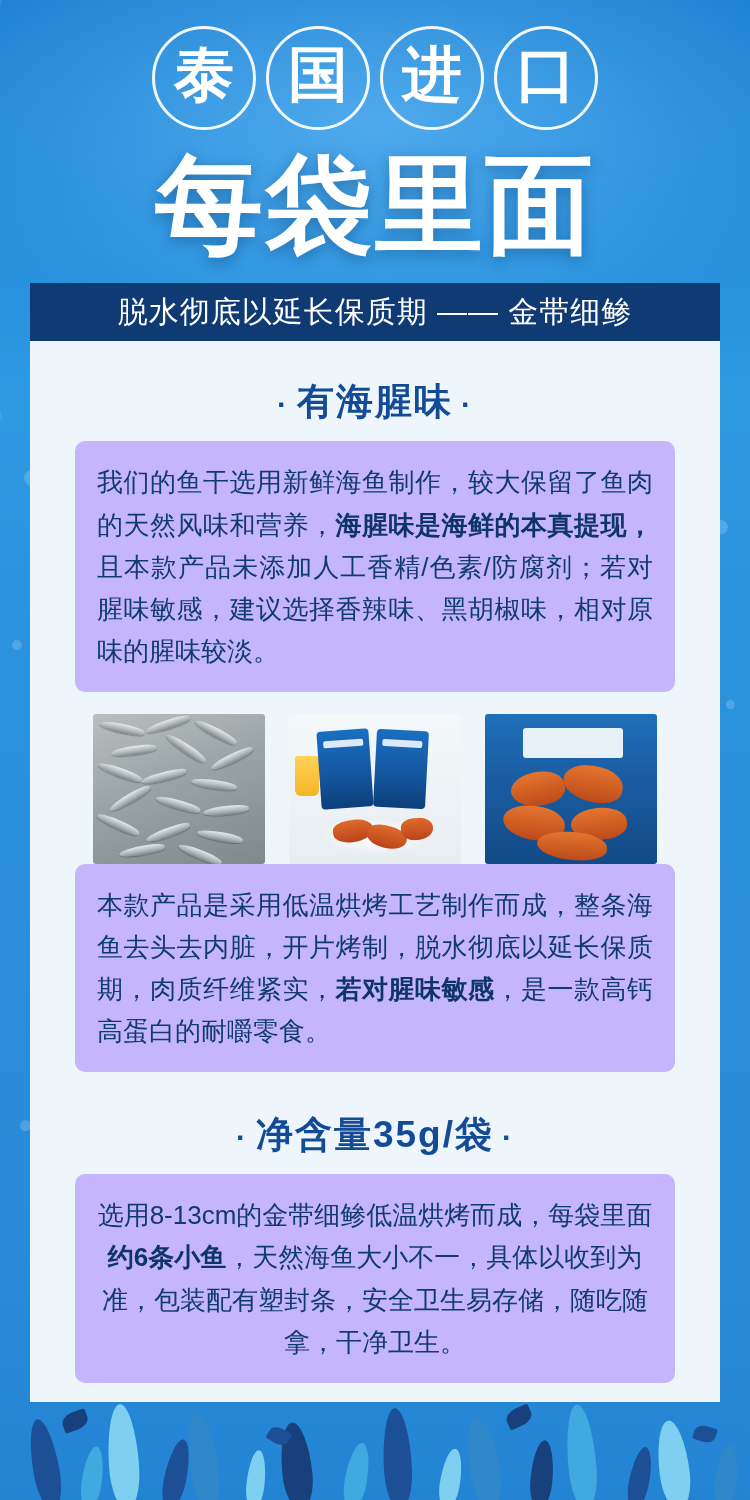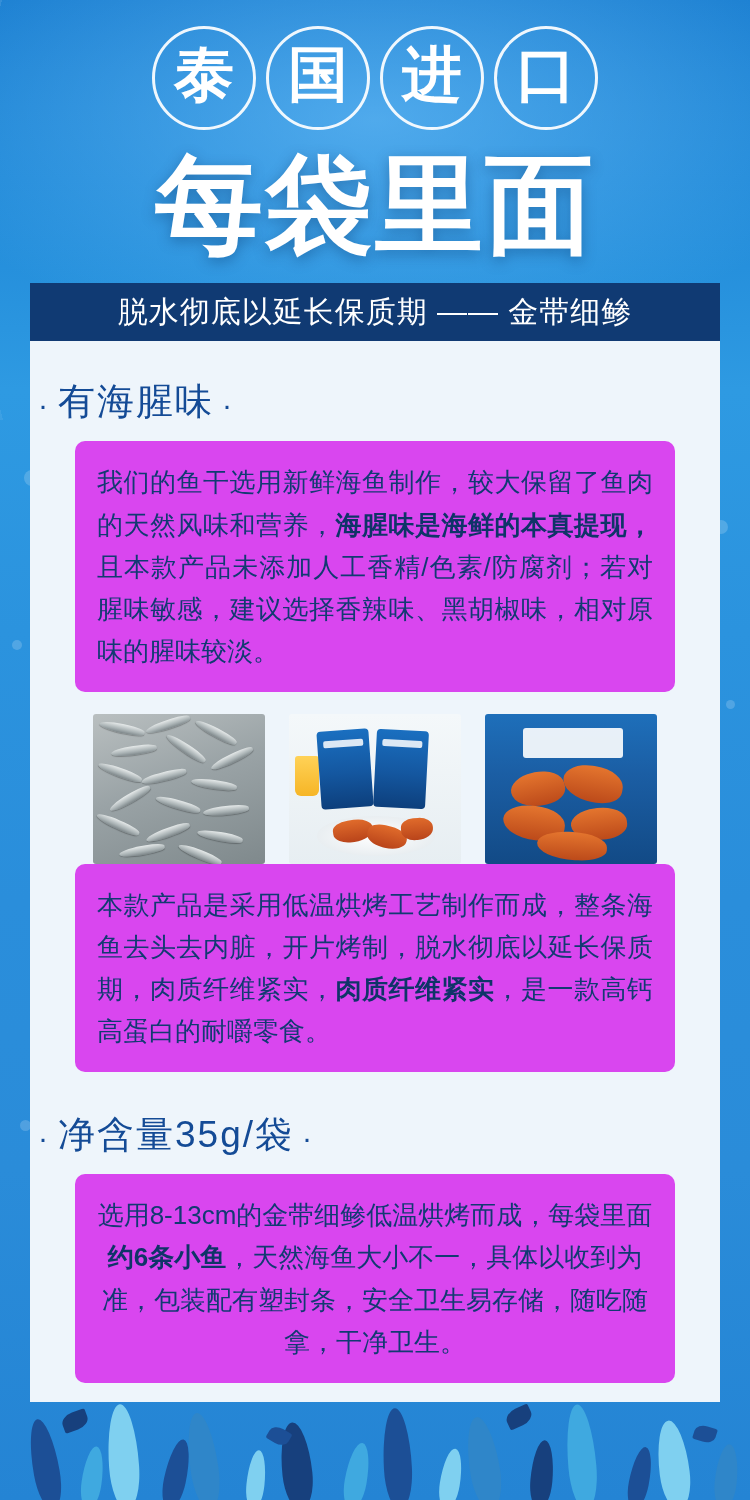--- a/index.html
+++ b/index.html
@@ -90,37 +90,38 @@
   .card {
     position: relative;
     margin: 0 auto;
     width: 690px;
     background: #eef5fb;
     padding: 16px 0 0 0;
     min-height: 1045px;
   }
 
   .section-title {
+    text-align: center;
     color: #144b96;
     font-size: 37px;
-    font-weight: normal;
+    font-weight: bold;
     letter-spacing: 2px;
     margin: 20px 0 14px 0;
   }
   .section-title .dot {
     color: #144b96;
     font-size: 30px;
     vertical-align: middle;
     padding: 0 8px;
   }
 
   .para-box {
     margin: 0 auto;
     width: 600px;
-    background: #d946ef;
+    background: #c4b5fd;
     border-radius: 10px;
     padding: 20px 22px;
     box-sizing: border-box;
     color: #123a72;
     font-size: 26px;
     line-height: 1.62;
     text-align: justify;
   }
   .para-box b {
     font-weight: bold;
@@ -305,21 +306,21 @@
         <div class="chunk" style="left:26px;  top:58px; width:54px; height:34px; transform:rotate(-12deg);"></div>
         <div class="chunk" style="left:78px;  top:52px; width:60px; height:36px; transform:rotate(9deg);"></div>
         <div class="chunk" style="left:18px;  top:92px; width:62px; height:34px; transform:rotate(6deg);"></div>
         <div class="chunk" style="left:86px;  top:94px; width:56px; height:32px; transform:rotate(-7deg);"></div>
         <div class="chunk" style="left:52px;  top:118px;width:70px; height:28px; transform:rotate(3deg);"></div>
       </div>
 
     </div>
 
     <div class="para-box">
-      <span>本款产品是采用低温烘烤工艺制作而成，整条海鱼去头去内脏，开片烤制，脱水彻底以延长保质期，肉质纤维紧实，</span><b>肉质纤维紧实</b><span>，是一款高钙高蛋白的耐嚼零食。</span>
+      <span>本款产品是采用低温烘烤工艺制作而成，整条海鱼去头去内脏，开片烤制，脱水彻底以延长保质期，肉质纤维紧实，</span><b>若对腥味敏感</b><span>，是一款高钙高蛋白的耐嚼零食。</span>
     </div>
 
     <div class="section-title" style="margin-top:38px;">
       <span class="dot">·</span><span>净含量35g/袋</span><span class="dot">·</span>
     </div>
     <div class="para-box center">
       <span>选用8-13cm的金带细鲹低温烘烤而成，每袋里面</span><b>约6条小鱼</b><span>，天然海鱼大小不一，具体以收到为准，包装配有塑封条，安全卫生易存储，随吃随拿，干净卫生。</span>
     </div>
 
   </div>

